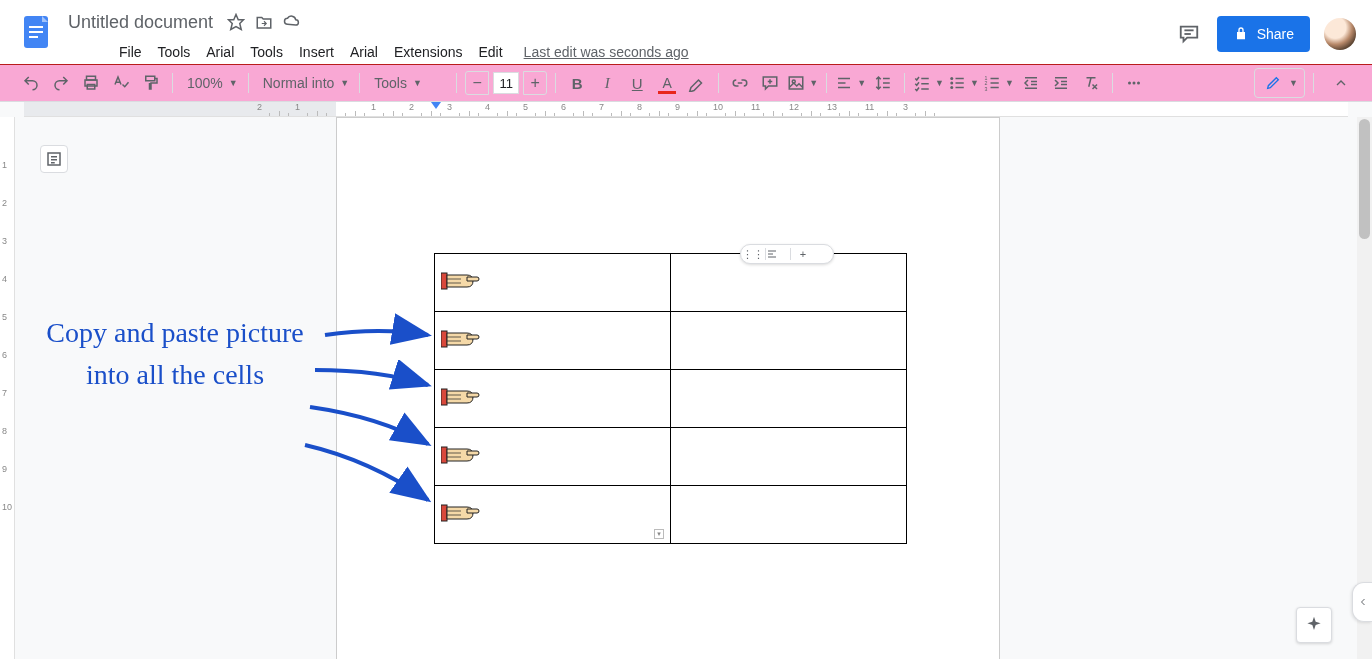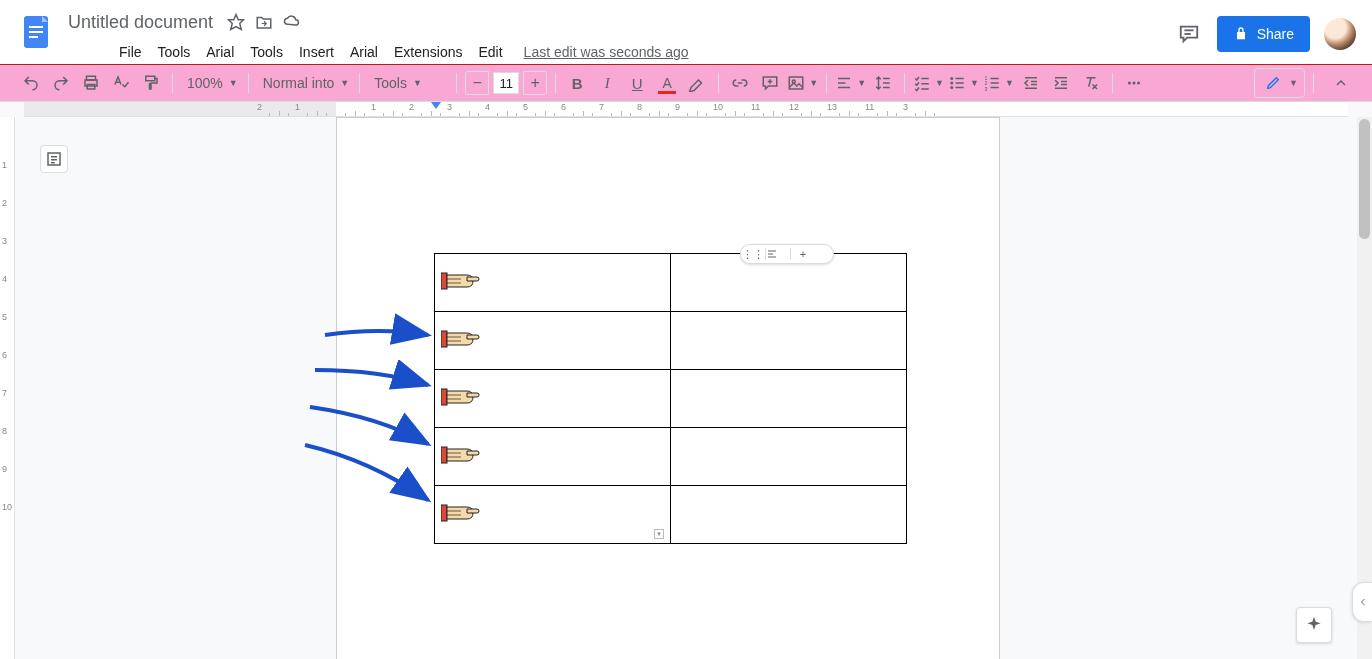--- a/index.html
+++ b/index.html
@@ -539,20 +539,21 @@
       <svg width="12" height="12" viewBox="0 0 24 24" fill="none" stroke="#5f6368" stroke-width="2">
         <path d="M15 6 l-6 6 6 6"></path>
       </svg>
     </div>
   <div class="explore-btn">
       <svg width="20" height="20" viewBox="0 0 24 24" fill="#5f6368">
         <path d="M12 2 l2 6 6 2 -6 2 -2 6 -2-6 -6-2 6-2 z"></path>
       </svg>
     </div>
 
+  <div class="annotation">Copy and paste picture into all the cells</div>
   <svg class="arrow-svg" style="left:320px; top:210px;" width="120" height="60">
       <path d="M5 23 Q60 15 108 23" fill="none" stroke="#1a4fc9" stroke-width="4" marker-end="url(#arrowhead)"></path>
     </svg>
   <svg class="arrow-svg" style="left:310px; top:258px;" width="130" height="50">
       <path d="M5 10 Q70 10 118 25" fill="none" stroke="#1a4fc9" stroke-width="4" marker-end="url(#arrowhead)"></path>
     </svg>
   <svg class="arrow-svg" style="left:305px; top:300px;" width="135" height="60">
       <path d="M5 5 Q75 15 123 42" fill="none" stroke="#1a4fc9" stroke-width="4" marker-end="url(#arrowhead)"></path>
     </svg>
   <svg class="arrow-svg" style="left:300px; top:338px;" width="140" height="75">

